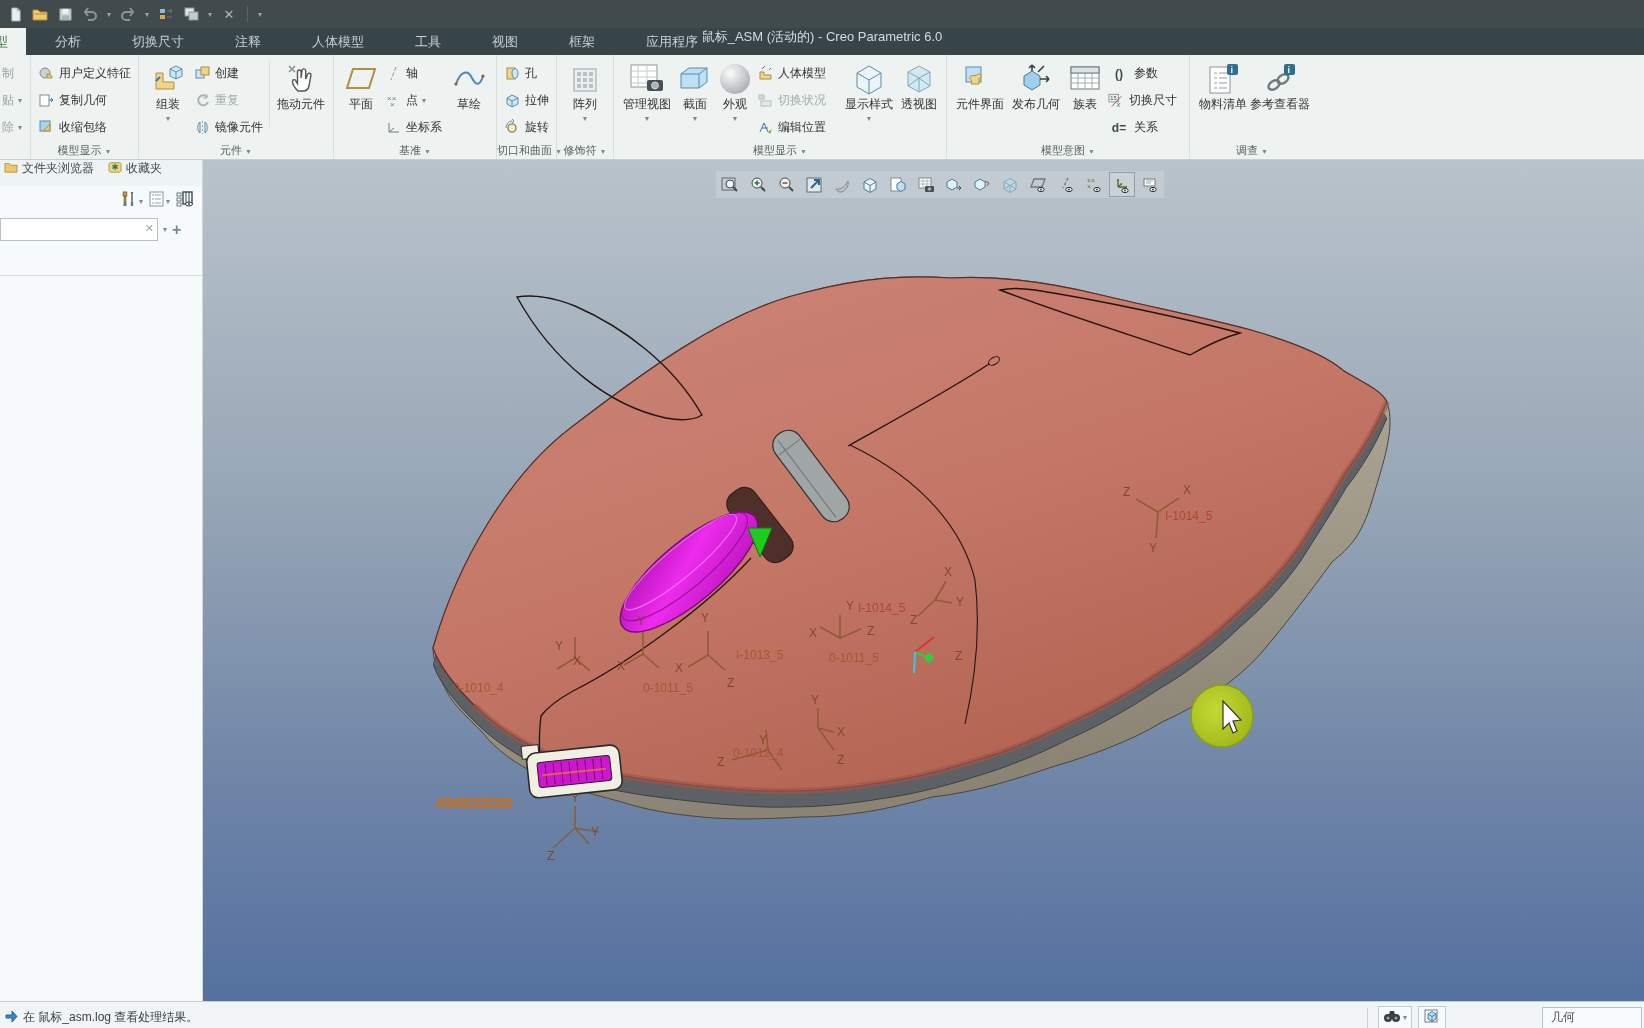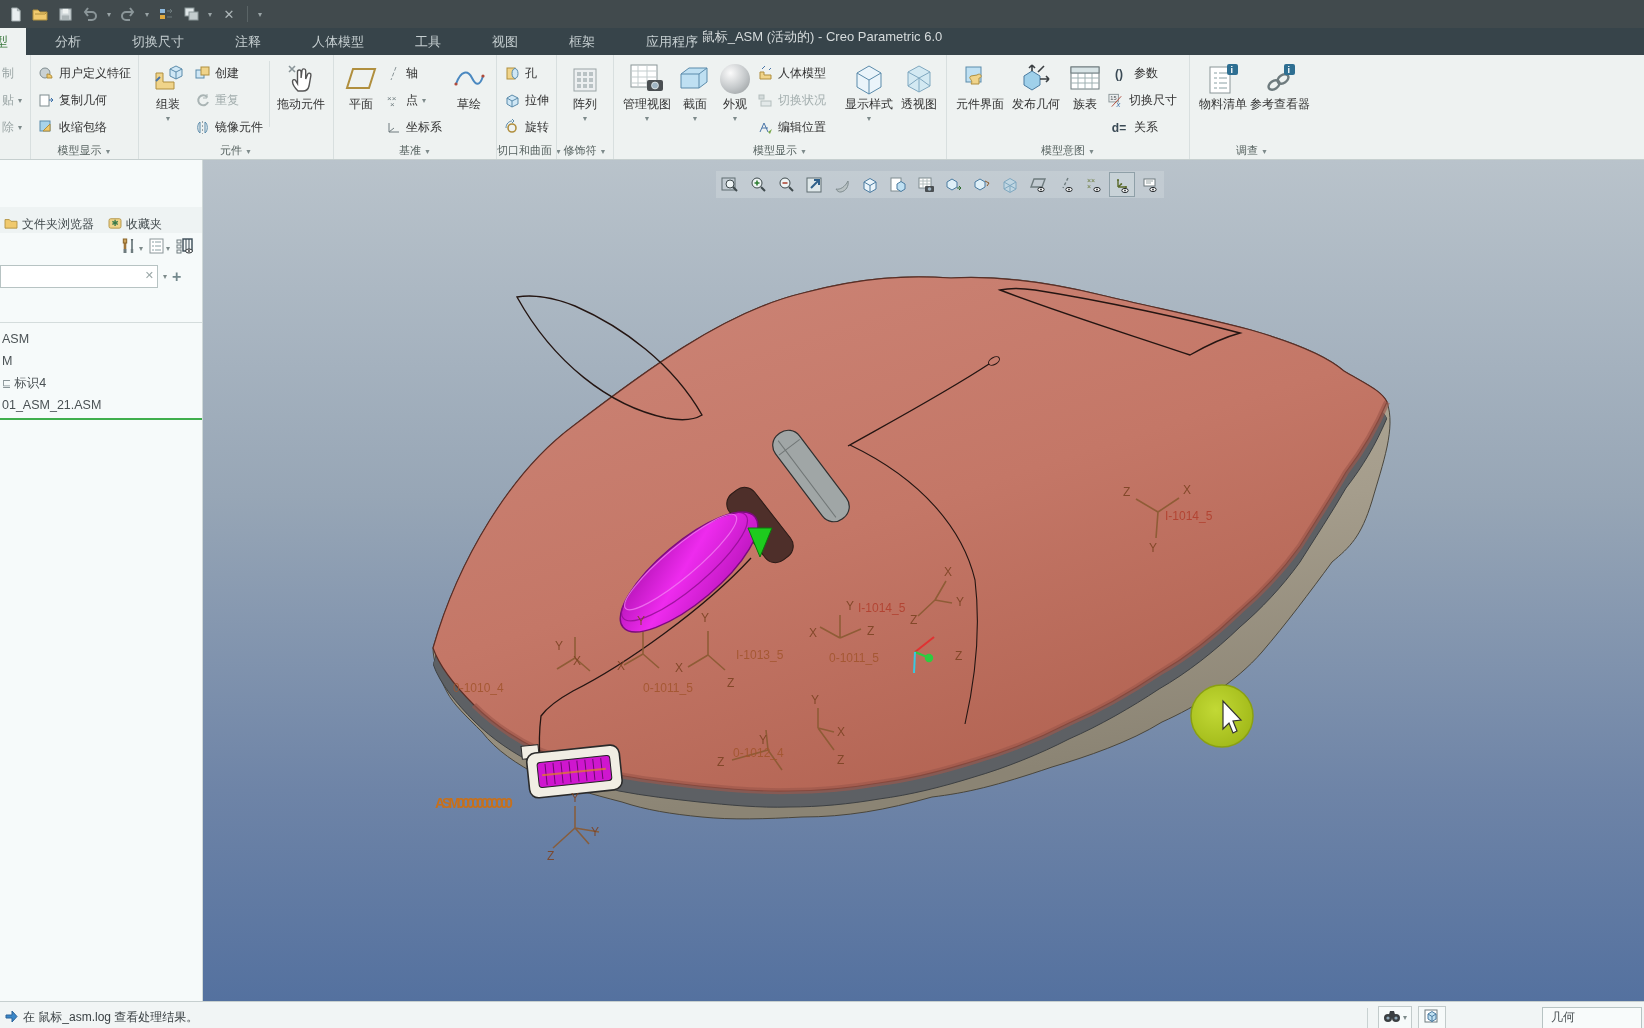--- a/index.html
+++ b/index.html
@@ -43,22 +43,22 @@
   .vdiv { width:1px; background:#d8dfdf; margin:4px 4px 16px 4px; align-self:stretch; }
   .si { width:17px; height:17px; display:inline-flex; align-items:center; justify-content:center; }
   .sphere { width:30px; height:30px; border-radius:50%;
     background:radial-gradient(circle at 35% 30%, #fbfbfb, #c3c7c9 55%, #8f9496); }
   .pfx { font-weight:bold; color:#3a4a55; width:22px; display:inline-block; text-align:center; }
 
   
   .main { display:flex; height:841px; }
   .sidebar { width:203px; background:#f6fafa; border-right:1px solid #cfd8d8; position:relative;
     flex:none; }
-  .stabs { display:flex; align-items:flex-end; gap:14px; height:26px; padding-left:4px;
-    font-size:12px; color:#40494c; background:#eef3f3;margin-top:47px; }
+  .stabs { display:flex; align-items:flex-start; gap:14px; height:26px; padding-left:4px;
+    font-size:12px; color:#40494c; background:#eef3f3; }
   .stab { display:flex; align-items:center; gap:4px; }
   .stools { display:flex; justify-content:flex-end; align-items:center; gap:6px; height:30px;
     padding-right:8px; }
   .stoolbtn { display:flex; align-items:center; gap:2px; }
   .scaret { font-size:8px; color:#7d8a8a; }
   .srow { display:flex; align-items:center; gap:5px; padding:2px 6px 2px 0; }
   .sinput { width:158px; height:23px; border:1px solid #b7c3c3; background:#fff; position:relative; }
   .sinput input { width:100%; height:100%; border:none; outline:none; padding:0 18px 0 4px;
     font-size:12px; background:transparent; }
   .sclear { position:absolute; right:3px; top:3px; font-size:11px; color:#9aa7a7; }
@@ -588,36 +588,20 @@
     </div>
     <div class="srow">
       <span class="sinput">
         <input value="" style="">
         <span class="sclear">✕</span>
       </span>
       <span class="scaret">▾</span>
       <span class="splus">+</span>
     </div>
     <div class="shr"></div>
-    <div class="tree">
-      <div class="titem">
-          <span>ASM</span>
-        </div>
-      <div class="titem">
-          <span>M</span>
-        </div>
-      <div class="titem">
-          <span class="tfrag">⊑</span>
-          <span>标识4</span>
-        </div>
-      <div class="titem">
-          <span>01_ASM_21.ASM</span>
-        </div>
-      <div class="greenline"></div>
-    </div>
   </div>
 
   <div class="viewport">
 
     <div class="vtoolbar">
       <span class="vbtn">
           <svg width="18" height="18" viewBox="0 0 18 18">
             <rect x="1" y="2" width="13" height="12" fill="none" stroke="#5f6d70"></rect>
             <circle cx="9" cy="8" r="4" fill="#eef4f5" stroke="#3f4a4d"></circle>
             <path d="M12 11l4 4" stroke="#3f4a4d" stroke-width="2"></path>

